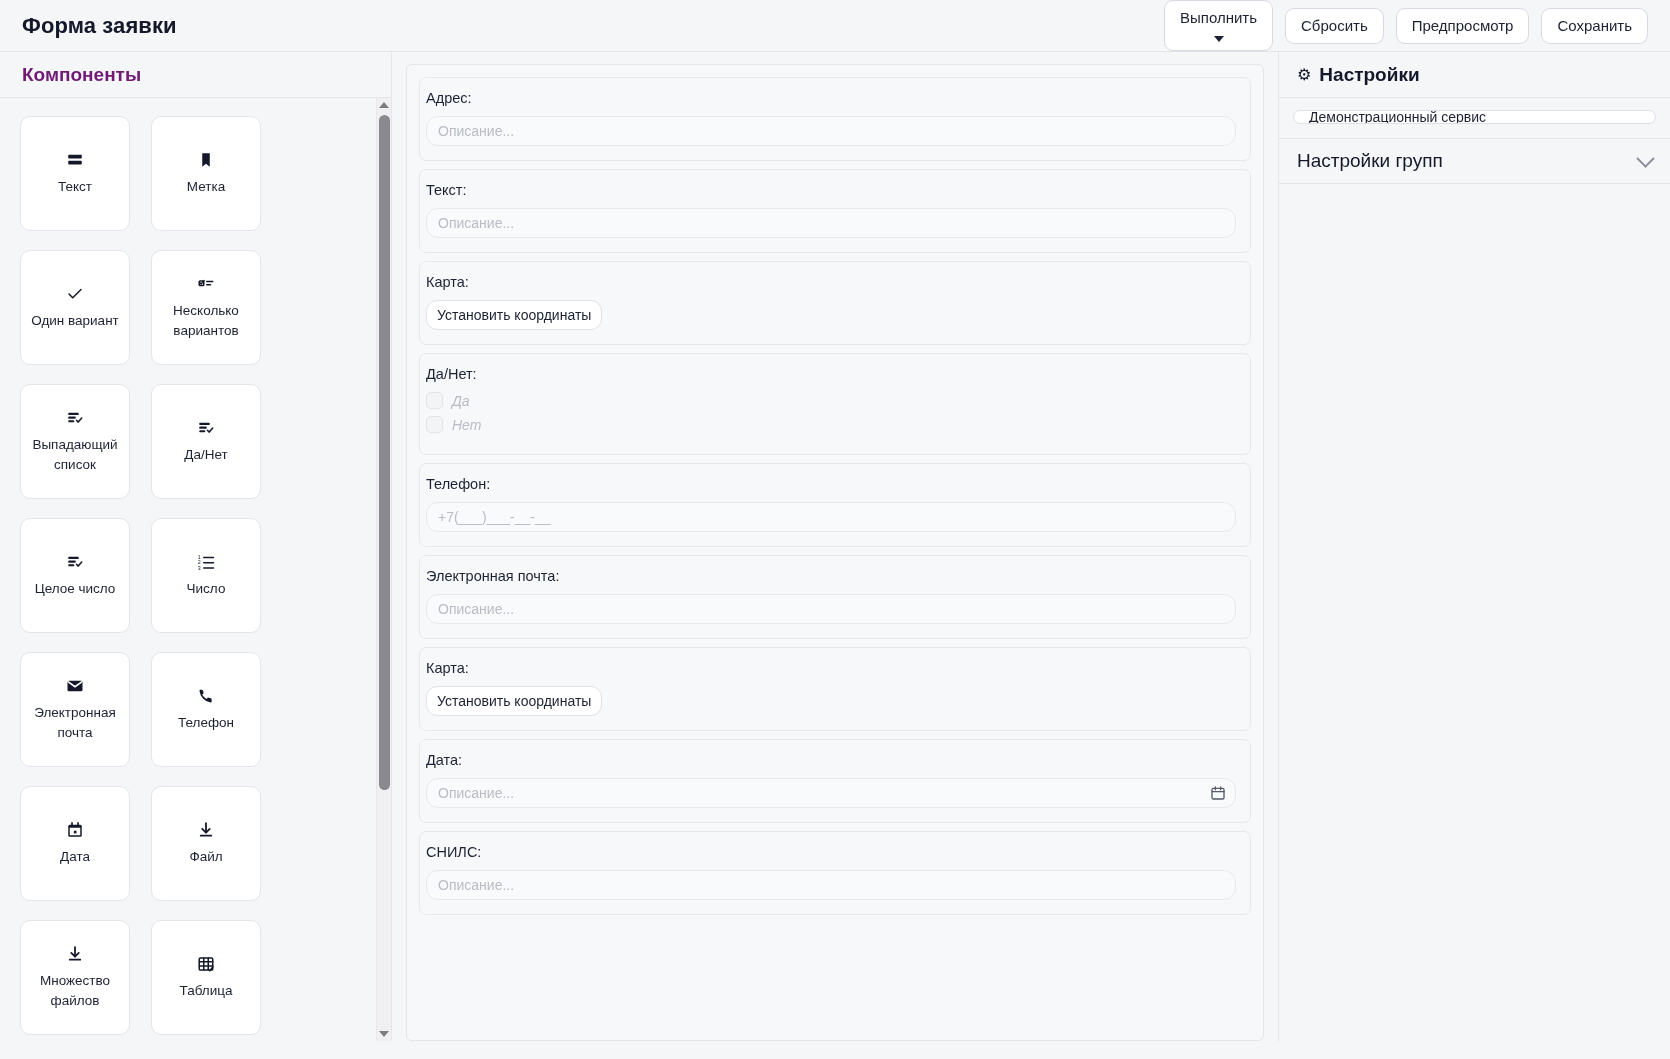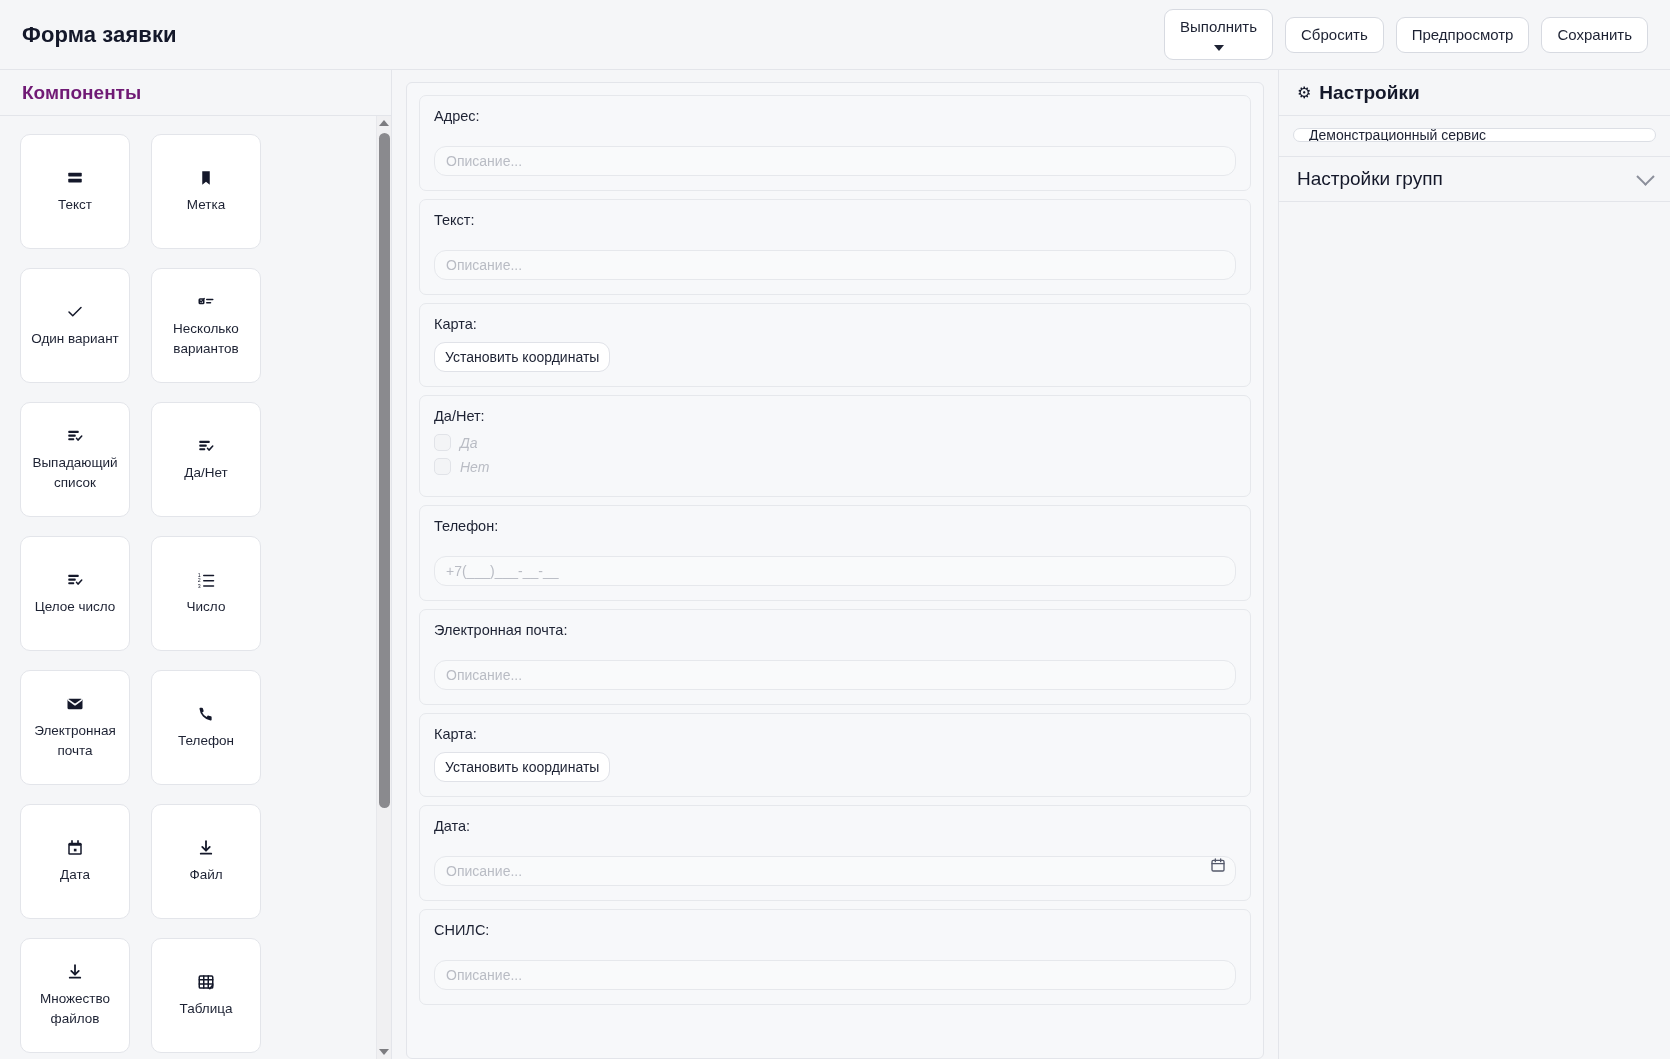--- a/index.html
+++ b/index.html
@@ -9,21 +9,21 @@
     width: 1670px; height: 1059px;
     overflow: hidden;
     font-family: "Liberation Sans", "DejaVu Sans", sans-serif;
     background: #f5f6f8;
     color: #1d2233;
   }
 
   
   .topbar {
     position: relative;
-    height: 70px;
+    height: 52px;
     background: #f5f6f8;
     border-bottom: 1px solid #e3e5ea;
     display: flex;
     align-items: center;
     justify-content: space-between;
     padding: 0 22px 0 22px;
   }
   .app-title {
     font-size: 22px;
     font-weight: bold;
@@ -175,41 +175,40 @@
     border: 1px solid #e3e5ea;
     border-radius: 6px;
     height: 977px;
     padding: 12px 12px 0 12px;
     overflow: hidden;
   }
   .field-block {
     background: #f7f8fa;
     border: 1px solid #e6e8ec;
     border-radius: 7px;
-    padding: 12px 14px 14px 14px;
+    padding: 12px 14px 14px 6px;
     margin-bottom: 8px;
   }
   .field-label {
     font-size: 14.5px;
     color: #1d2233;
     margin-bottom: 10px;
     display: block;
   }
   .field-input {
     width: 100%;
     height: 30px;
     background: #f9fafb;
     border: 1px solid #e6e8ec;
     border-radius: 12px;
     padding: 4px 11px;
     font-size: 14px;
     color: #1d2233;
     font-family: inherit;
     outline: none;
-    margin-top: 12px;
   }
   .field-input::placeholder { color: #b9bcc4; }
   .input-with-icon { position: relative; }
   .input-with-icon .trailing-icon {
     position: absolute;
     right: 10px;
     top: 50%;
     transform: translateY(-50%);
     color: #54596b;
     display: flex;

